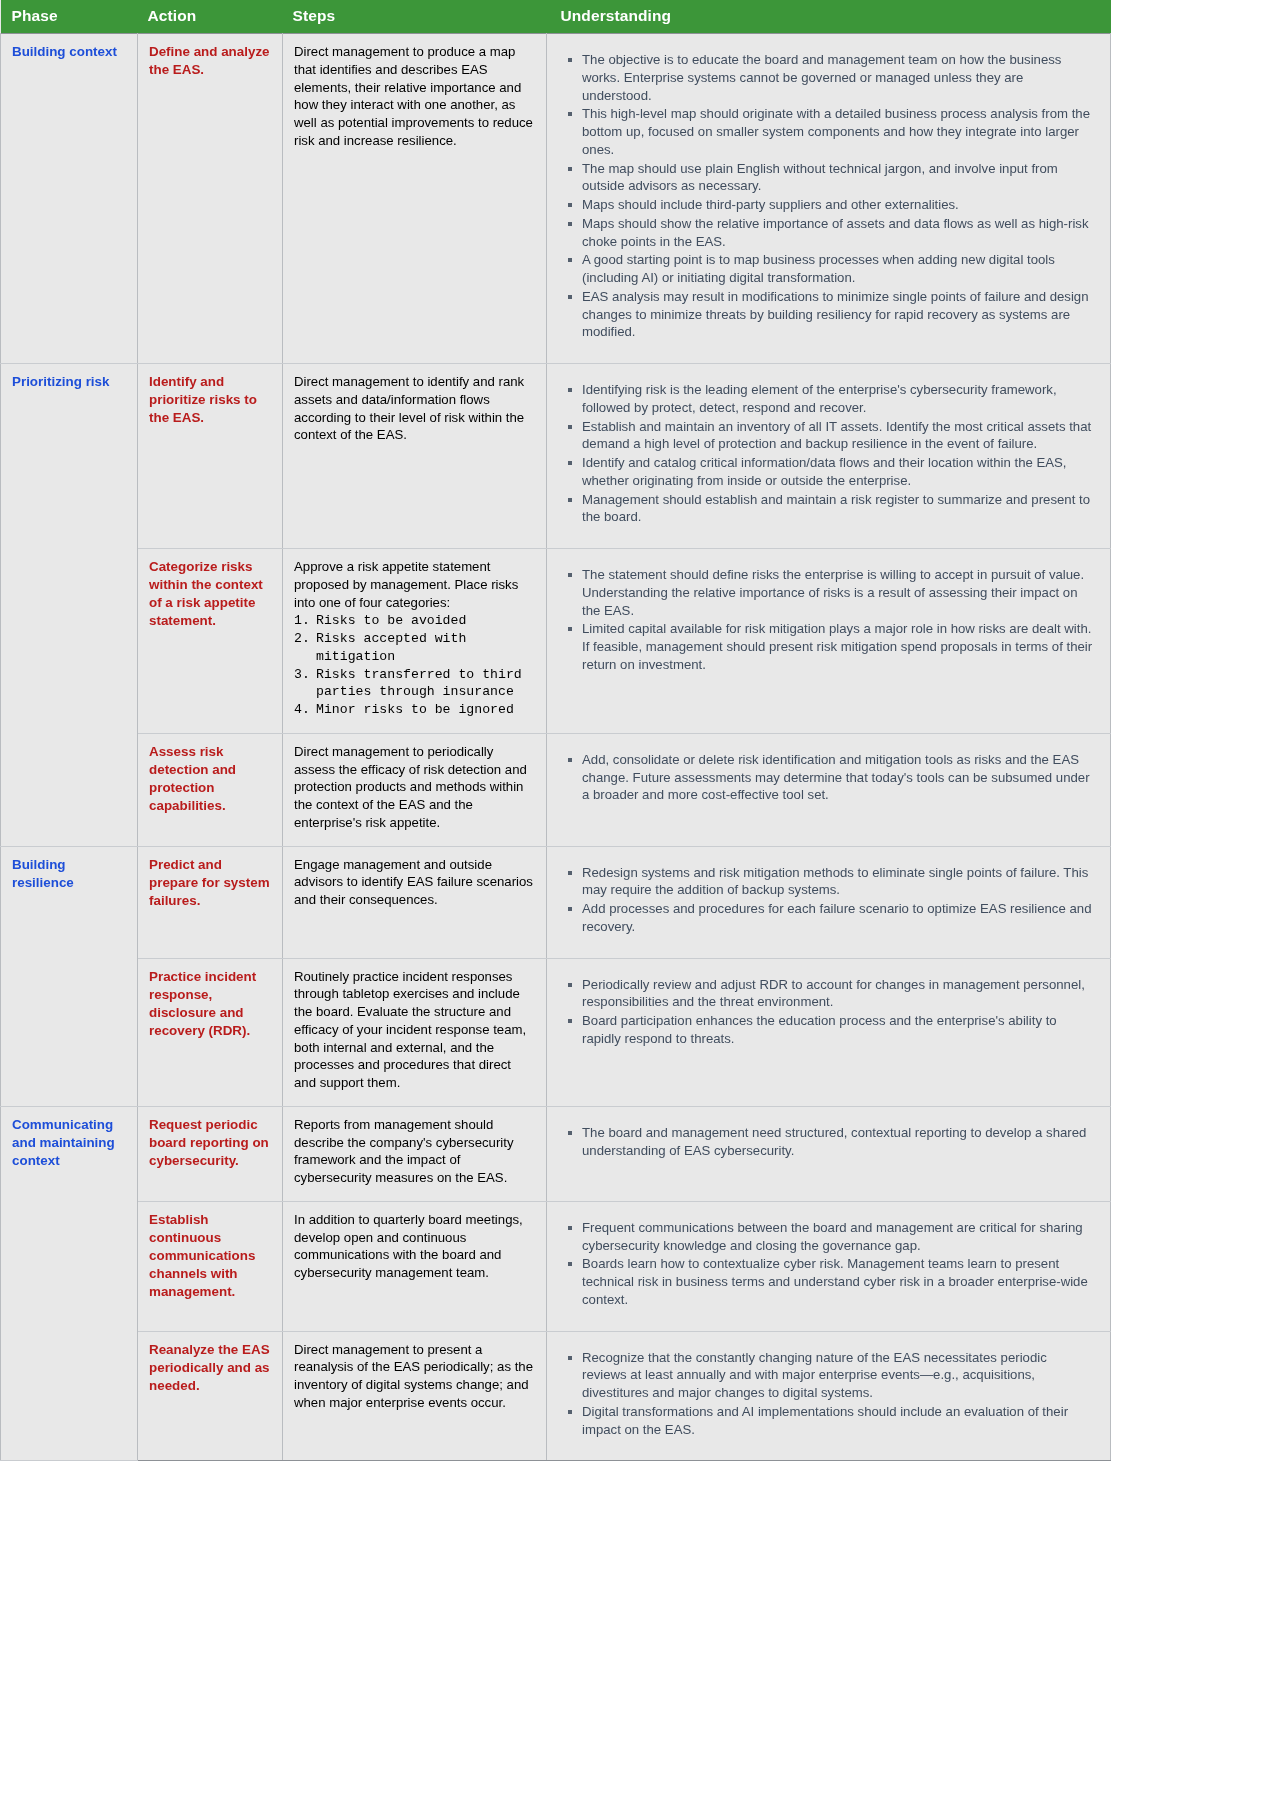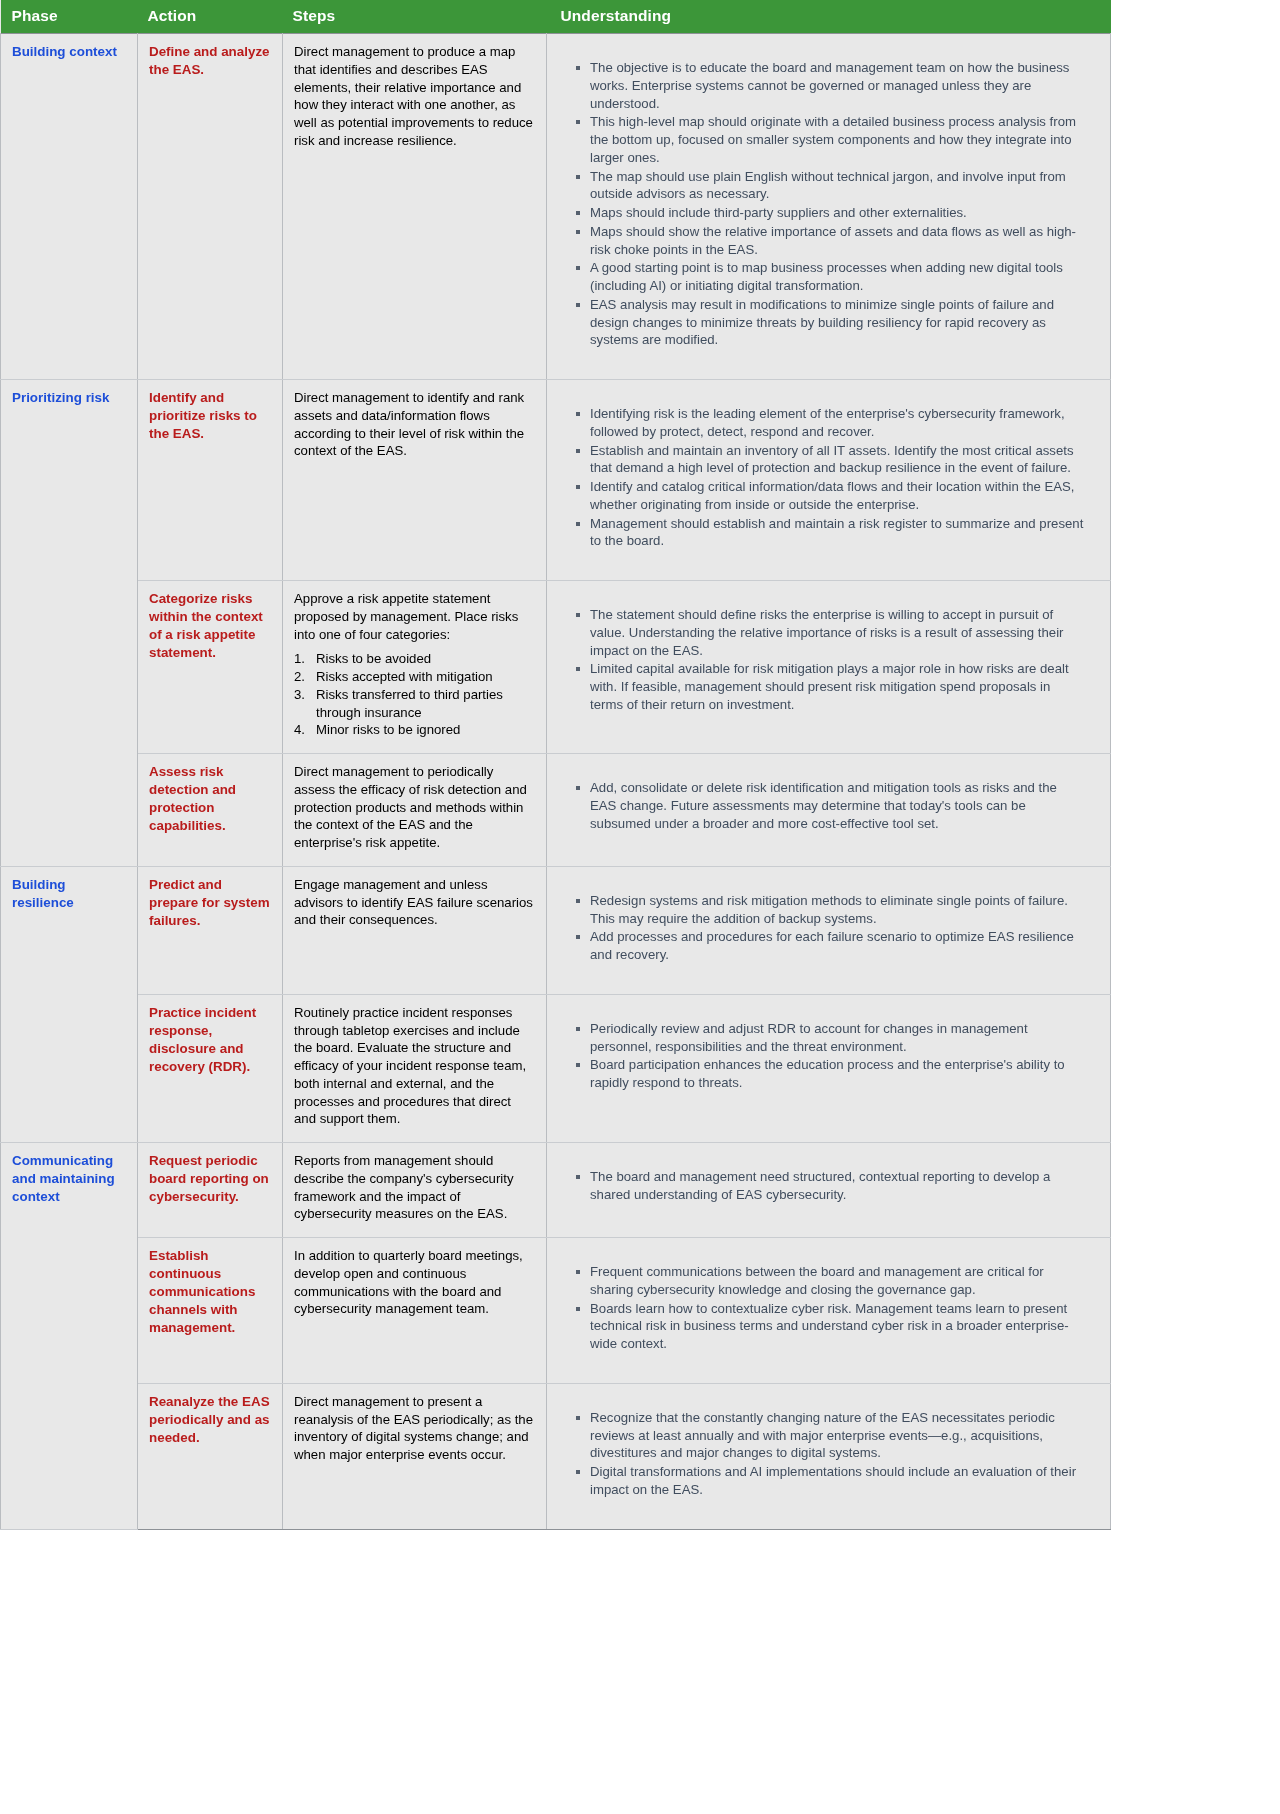--- a/index.html
+++ b/index.html
@@ -80,43 +80,44 @@
   }
   tr.sub-row > td {
     border-top: 1px solid #c9ccd0;
   }
   tbody tr:last-child > td {
     border-bottom: 1px solid #8d9196;
   }
 
   ul.bullets {
     list-style: none;
-    margin: 16px;
+    margin: 8px;
     padding: 0;
   }
   ul.bullets li {
     position: relative;
     padding-left: 15px;
     margin: 0 0 1px 0;
     line-height: 1.345;
   }
   ul.bullets li::before {
     content: "";
     position: absolute;
     left: 1px;
     top: 7px;
     width: 4px;
     height: 4px;
     background: #55606e;
   }
   ol.numbers {
     list-style: none;
-    margin: 7px 0 0 0;
+    margin: 1px 0 0 0;
     padding: 0;
     counter-reset: ncount;
+    font-family: Liberation Mono, monospace;
   }
   ol.numbers li {
     position: relative;
     padding-left: 22px;
     margin: 0;
     line-height: 1.345;
   }
   ol.numbers li::before {
     counter-increment: ncount;
     content: counter(ncount) ".";
@@ -198,21 +199,21 @@
           <td class="cell-steps">Direct management to periodically assess the efficacy of risk detection and protection products and methods within the context of the EAS and the enterprise's risk appetite.</td>
           <td class="cell-cons">
             <ul class="bullets">
               <li>Add, consolidate or delete risk identification and mitigation tools as risks and the EAS change. Future assessments may determine that today's tools can be subsumed under a broader and more cost-effective tool set.</li>
             </ul>
           </td>
         </tr>
         <tr class="group-start">
           <td class="cell-phase" rowspan="2">Building resilience</td>
           <td class="cell-action">Predict and prepare for system failures.</td>
-          <td class="cell-steps">Engage management and unless advisors to identify EAS failure scenarios and their consequences.</td>
+          <td class="cell-steps">Engage management and outside advisors to identify EAS failure scenarios and their consequences.</td>
           <td class="cell-cons">
             <ul class="bullets">
               <li>Redesign systems and risk mitigation methods to eliminate single points of failure. This may require the addition of backup systems.</li>
               <li>Add processes and procedures for each failure scenario to optimize EAS resilience and recovery.</li>
             </ul>
           </td>
         </tr>
         <tr class="sub-row">
           <td class="cell-action">Practice incident response, disclosure and recovery (RDR).</td>
           <td class="cell-steps">Routinely practice incident responses through tabletop exercises and include the board. Evaluate the structure and efficacy of your incident response team, both internal and external, and the processes and procedures that direct and support them.</td>

